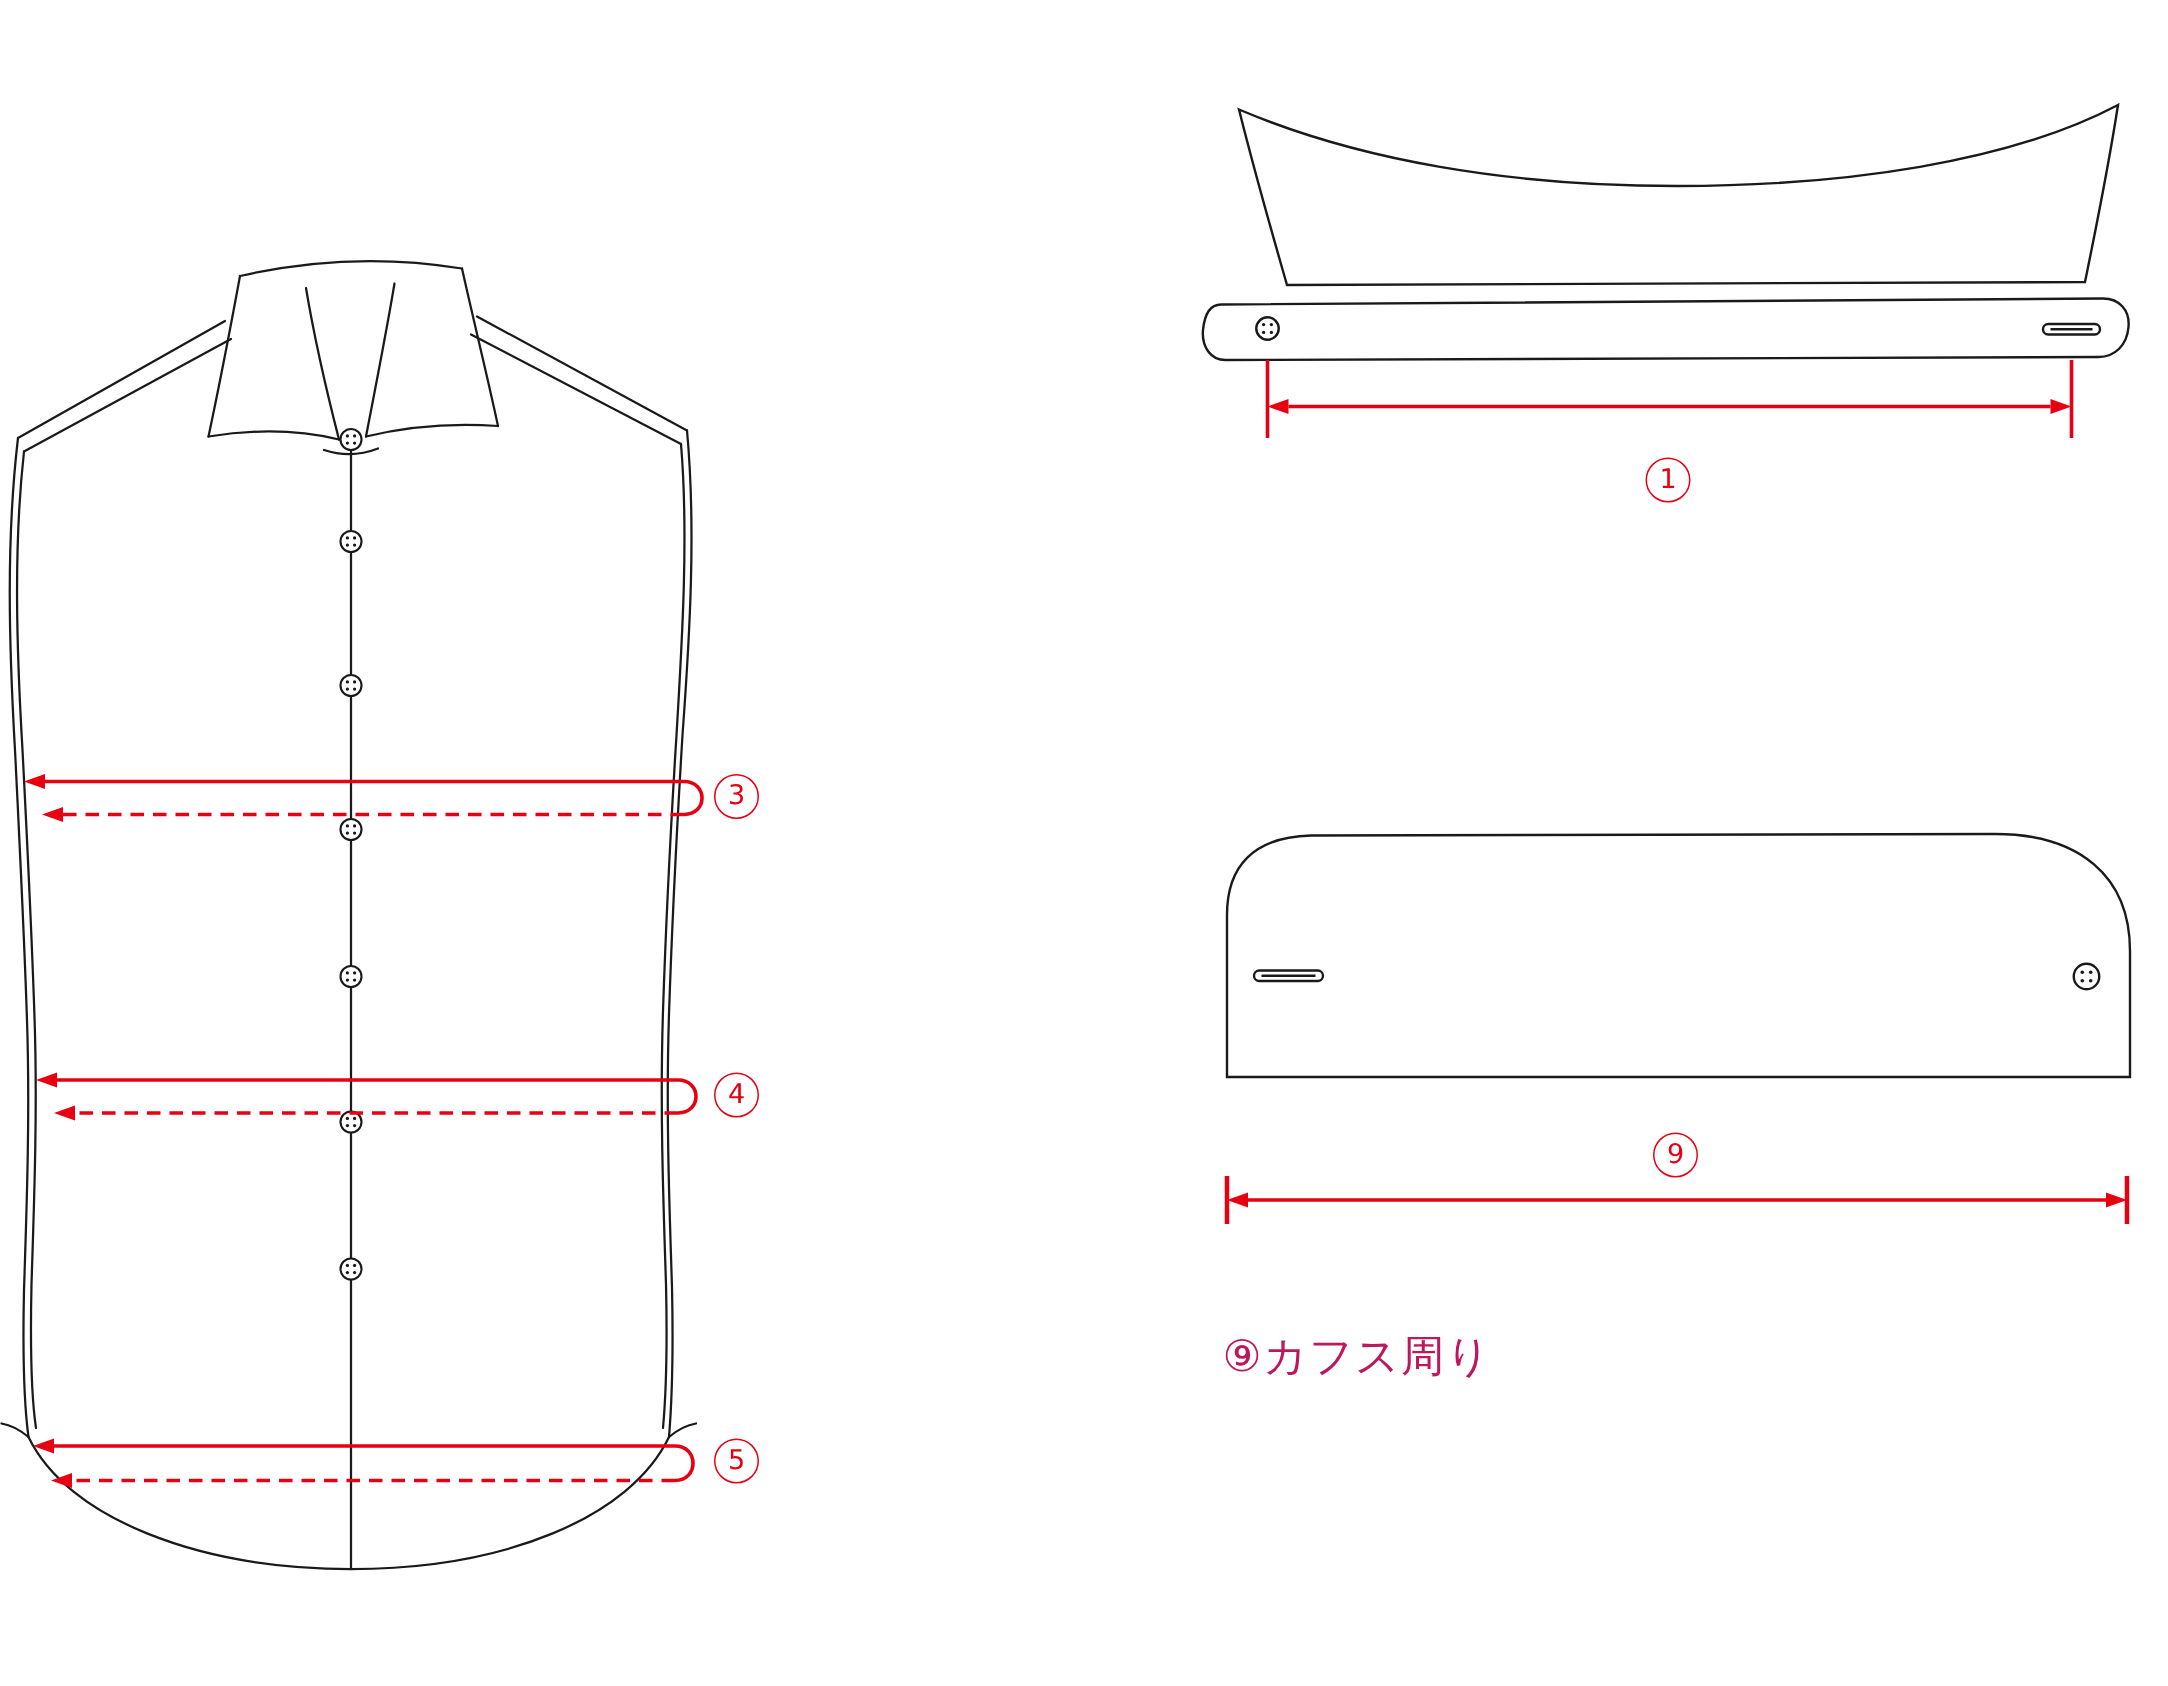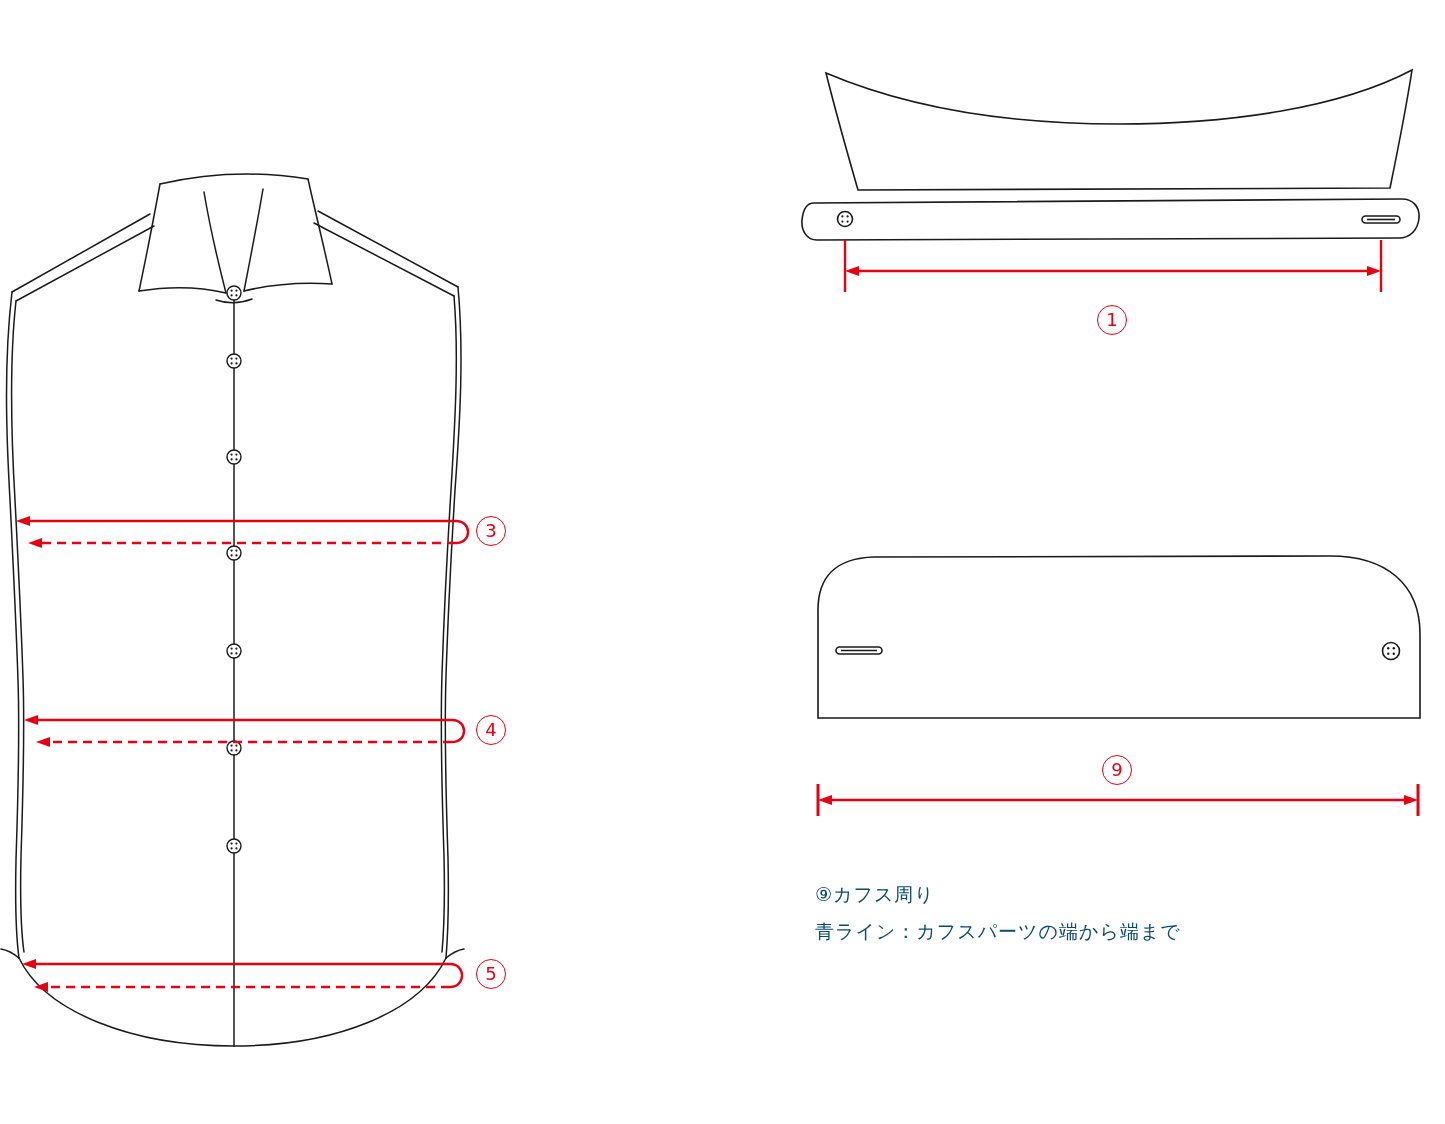--- a/index.html
+++ b/index.html
@@ -24,22 +24,22 @@
     font-size:18px;
     line-height:28px;
     text-align:center;
     box-sizing:content-box;
     background:transparent;
   }
   .caption{
     position:absolute;
     left:815px;
     top:876px;
-    color:#0c4a6e;
-    font-size:19px;
+    color:#be185d;
+    font-size:29px;
     line-height:1.95;
     letter-spacing:1px;
     white-space:nowrap;
   }
 </style>
 </head>
 <body>
 
 <div class="canvas">
 
@@ -199,16 +199,15 @@
   </svg>
 
   <div class="circle-label" style="left:476px;top:516px">3</div>
   <div class="circle-label" style="left:476px;top:715px">4</div>
   <div class="circle-label" style="left:476px;top:959px">5</div>
   <div class="circle-label" style="left:1097px;top:305px">1</div>
   <div class="circle-label" style="left:1102px;top:755px">9</div>
 
   <div class="caption">
     <div>⑨カフス周り</div>
-    <div>青ライン：カフスパーツの端から端まで</div>
   </div>
 
 </div>
 
 </body></html>

